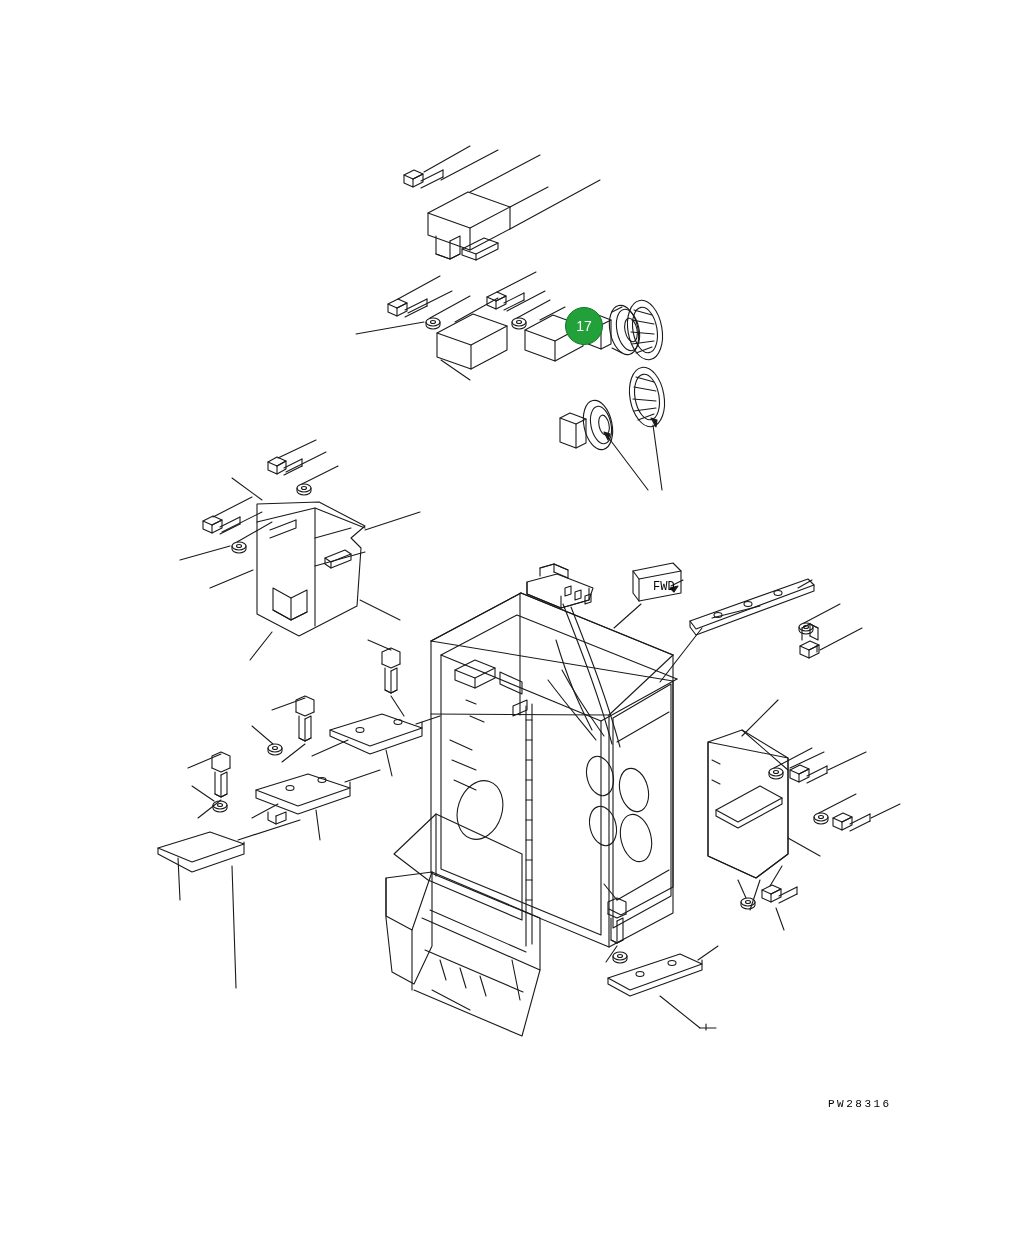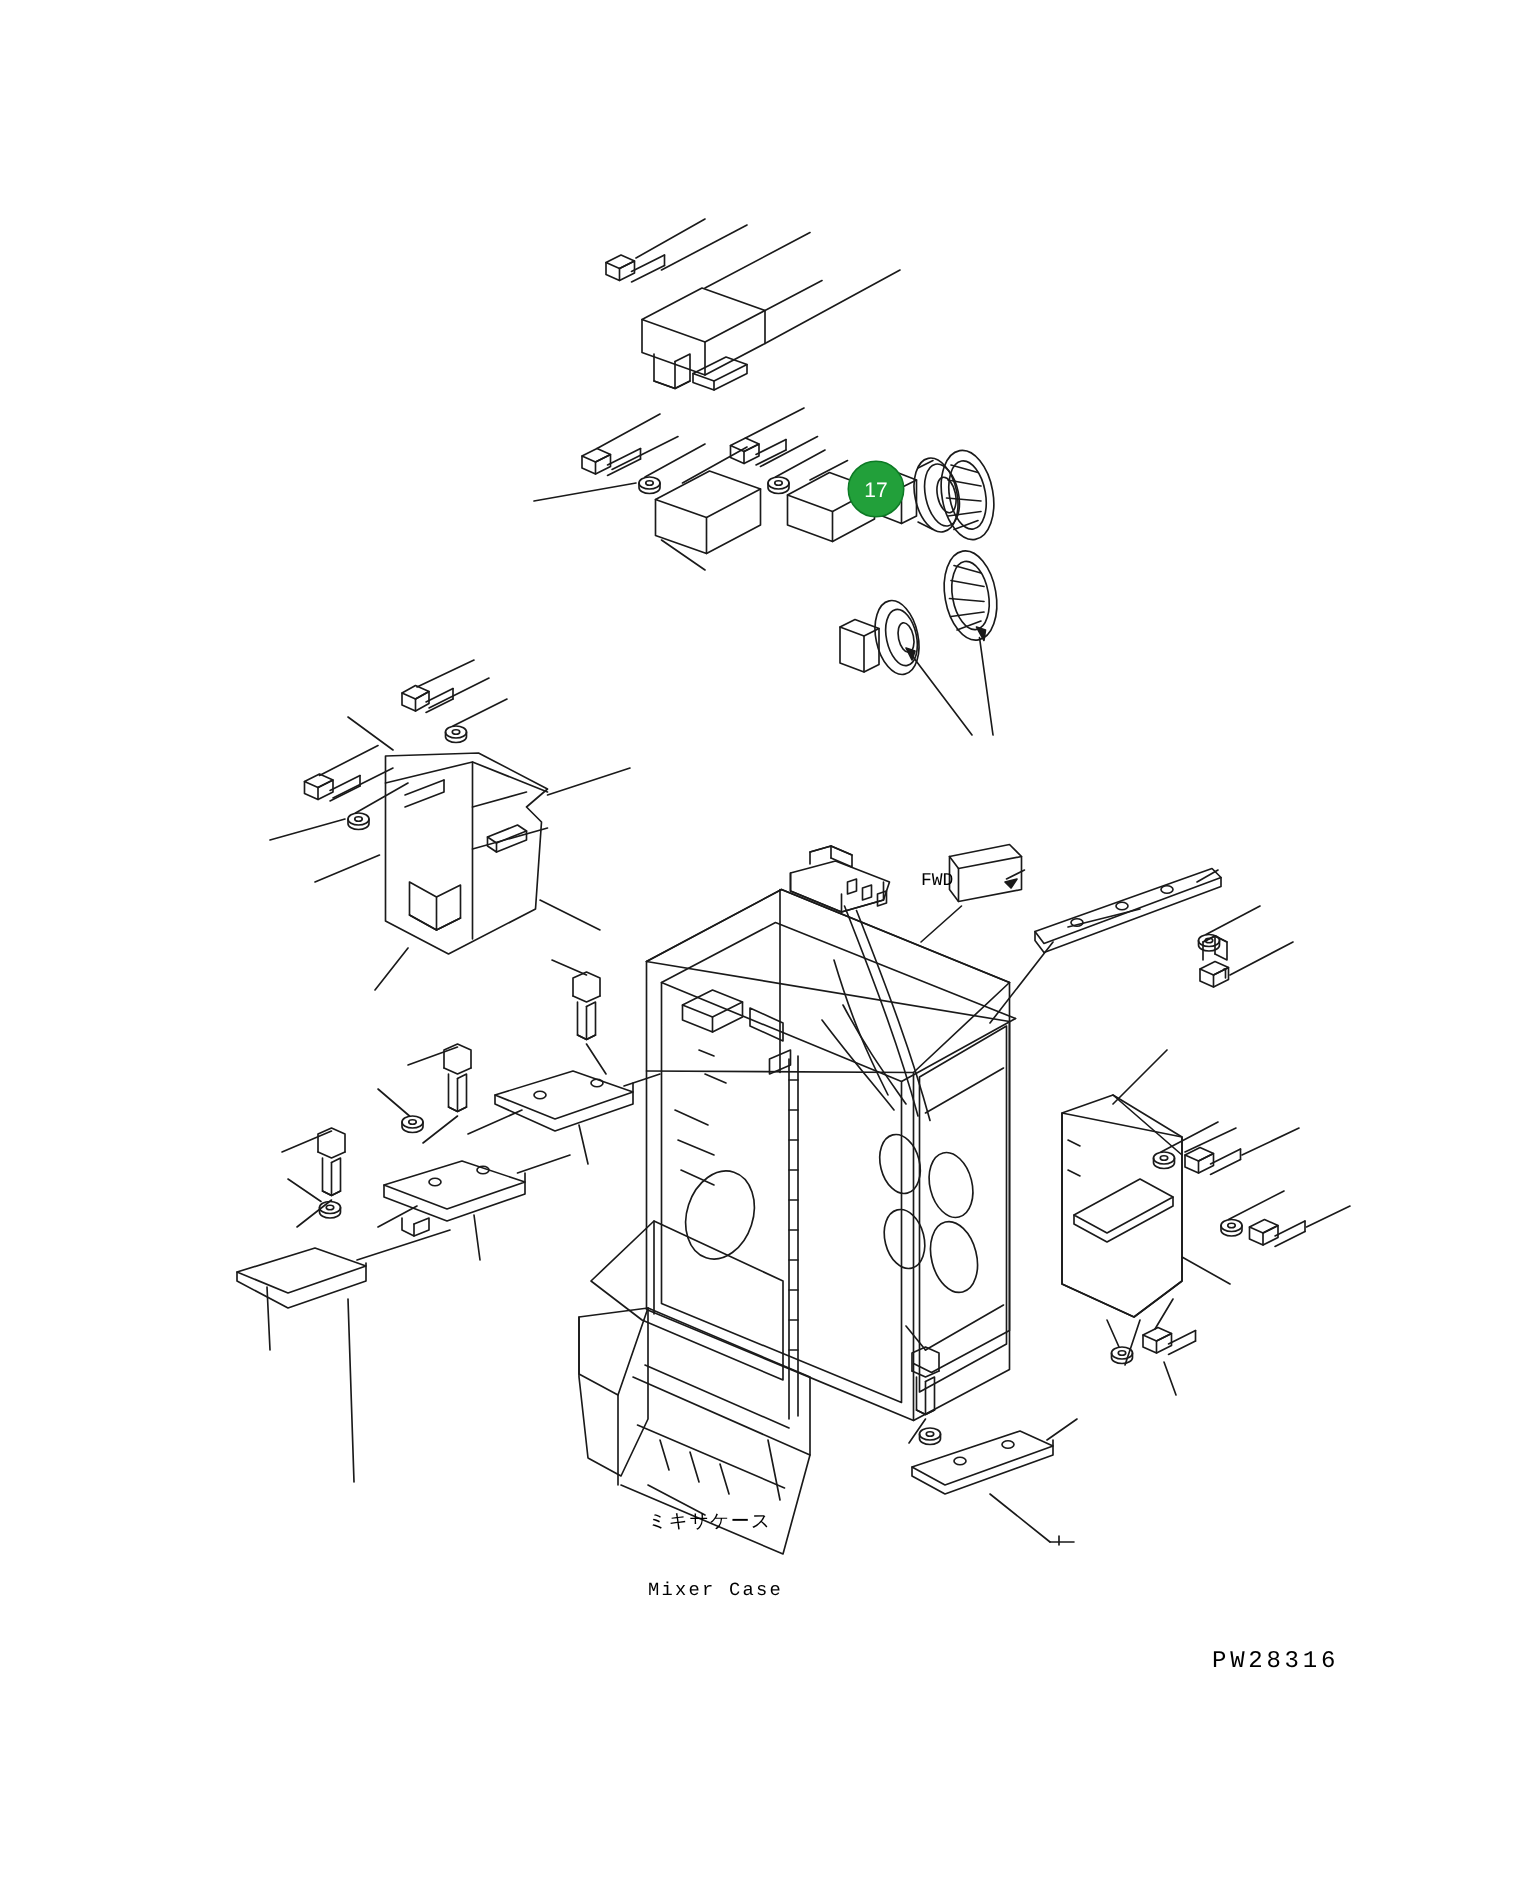--- a/index.html
+++ b/index.html
@@ -35,22 +35,23 @@
   .lbl-ref {
     font-size: 13px;
     line-height: 15px;
     letter-spacing: 0px;
   }
   .lbl-part {
     font-size: 12.5px;
     line-height: 15px;
   }
   .lbl-code {
-    font-size: 16px;
+    font-size: 11px;
     letter-spacing: 2.5px;
+    margin-left: 20px;
   }
   .callout {
     position: absolute;
     width: 38px;
     height: 38px;
     border-radius: 50%;
     background: #22a03a;
     border: 1px solid #0d7a25;
     color: #ffffff;
     font-size: 14px;
@@ -489,22 +490,18 @@
       <path d="M520,1000 L512,960"></path>
       <path d="M432,990 L470,1010"></path>
     </g>
   </svg>
 
   <div class="callout" style="left:565px; top:307px;">
     <span>17</span>
   </div>
 
 
-  <div class="fwd-box" style="left:614px; top:580px;">FWD</div>
-
-  <div class="lbl lbl-part" style="left:432px; top:978px;">
-    <div style="letter-spacing:1px;">ミキサケース</div>
-    <div style="letter-spacing:1.5px;">Mixer Case</div>
-  </div>
+  <div class="fwd-box" style="left:653px; top:580px;">FWD</div>
+
 
   <div class="lbl lbl-code" style="left:808px; top:1098px;">PW28316</div>
 
 </div>
 
 </body></html>

